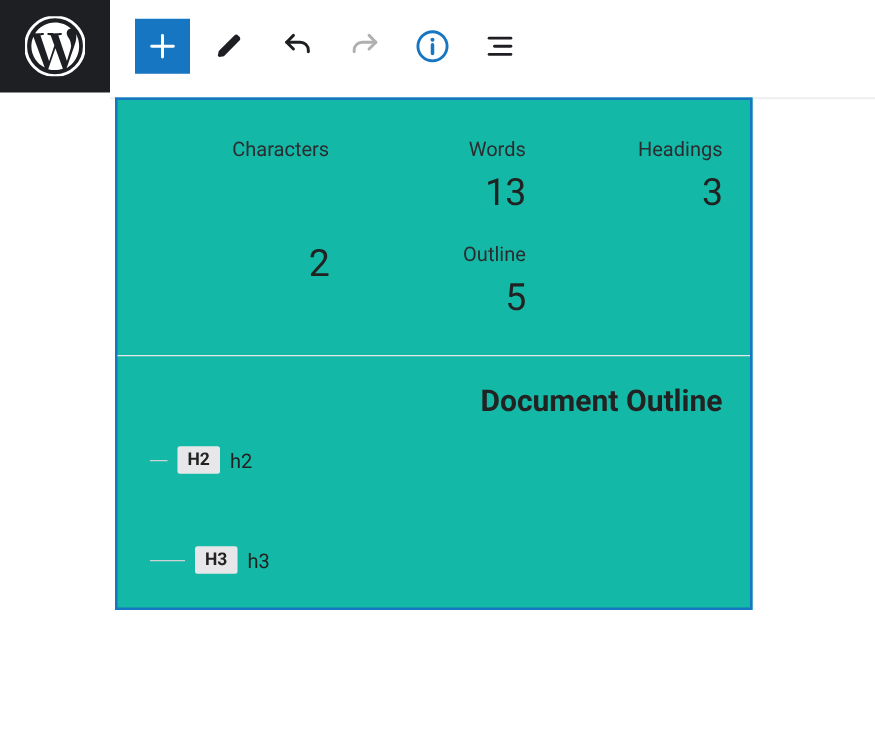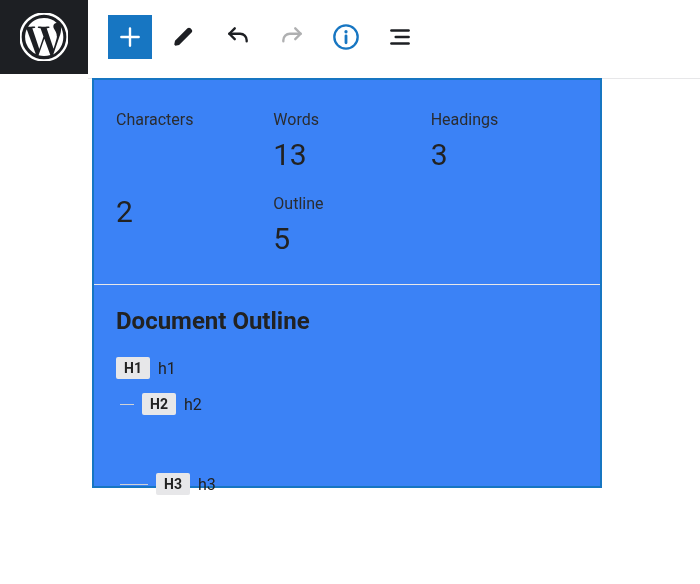--- a/index.html
+++ b/index.html
@@ -61,22 +61,23 @@
       background: #e7e7e9;
       margin-left: 88px;
       margin-top: 4px;
     }
     .panel {
       position: absolute;
       left: 92px;
       top: 78px;
       width: 510px;
       height: 410px;
-      background: #3b82f6;
+      background: #14b8a6;
       border: 2px solid #1776c2;
+      text-align: right;
     }
     .stats-grid {
       display: grid;
       grid-template-columns: repeat(3, 1fr);
       column-gap: 10px;
       row-gap: 22px;
       padding: 30px 22px 24px 22px;
     }
     .stat-label {
       font-size: 16px;
@@ -208,24 +209,20 @@
     </div>
     <div>
       <div class="stat-label">Outline</div>
       <div class="stat-value">5</div>
     </div>
   </div>
   <div class="divider"></div>
   <div class="outline-section">
     <div class="outline-title">Document Outline</div>
     <div class="outline-list">
-      <div class="outline-item l1">
-        <span class="heading-chip">H1</span>
-        <span class="heading-text">h1</span>
-      </div>
       <div class="outline-item l2">
         <span class="indent-line"></span>
         <span class="heading-chip">H2</span>
         <span class="heading-text">h2</span>
       </div>
       <div class="outline-item l3">
         <span class="indent-line" style="width:28px"></span>
         <span class="heading-chip">H3</span>
         <span class="heading-text">h3</span>
       </div>

